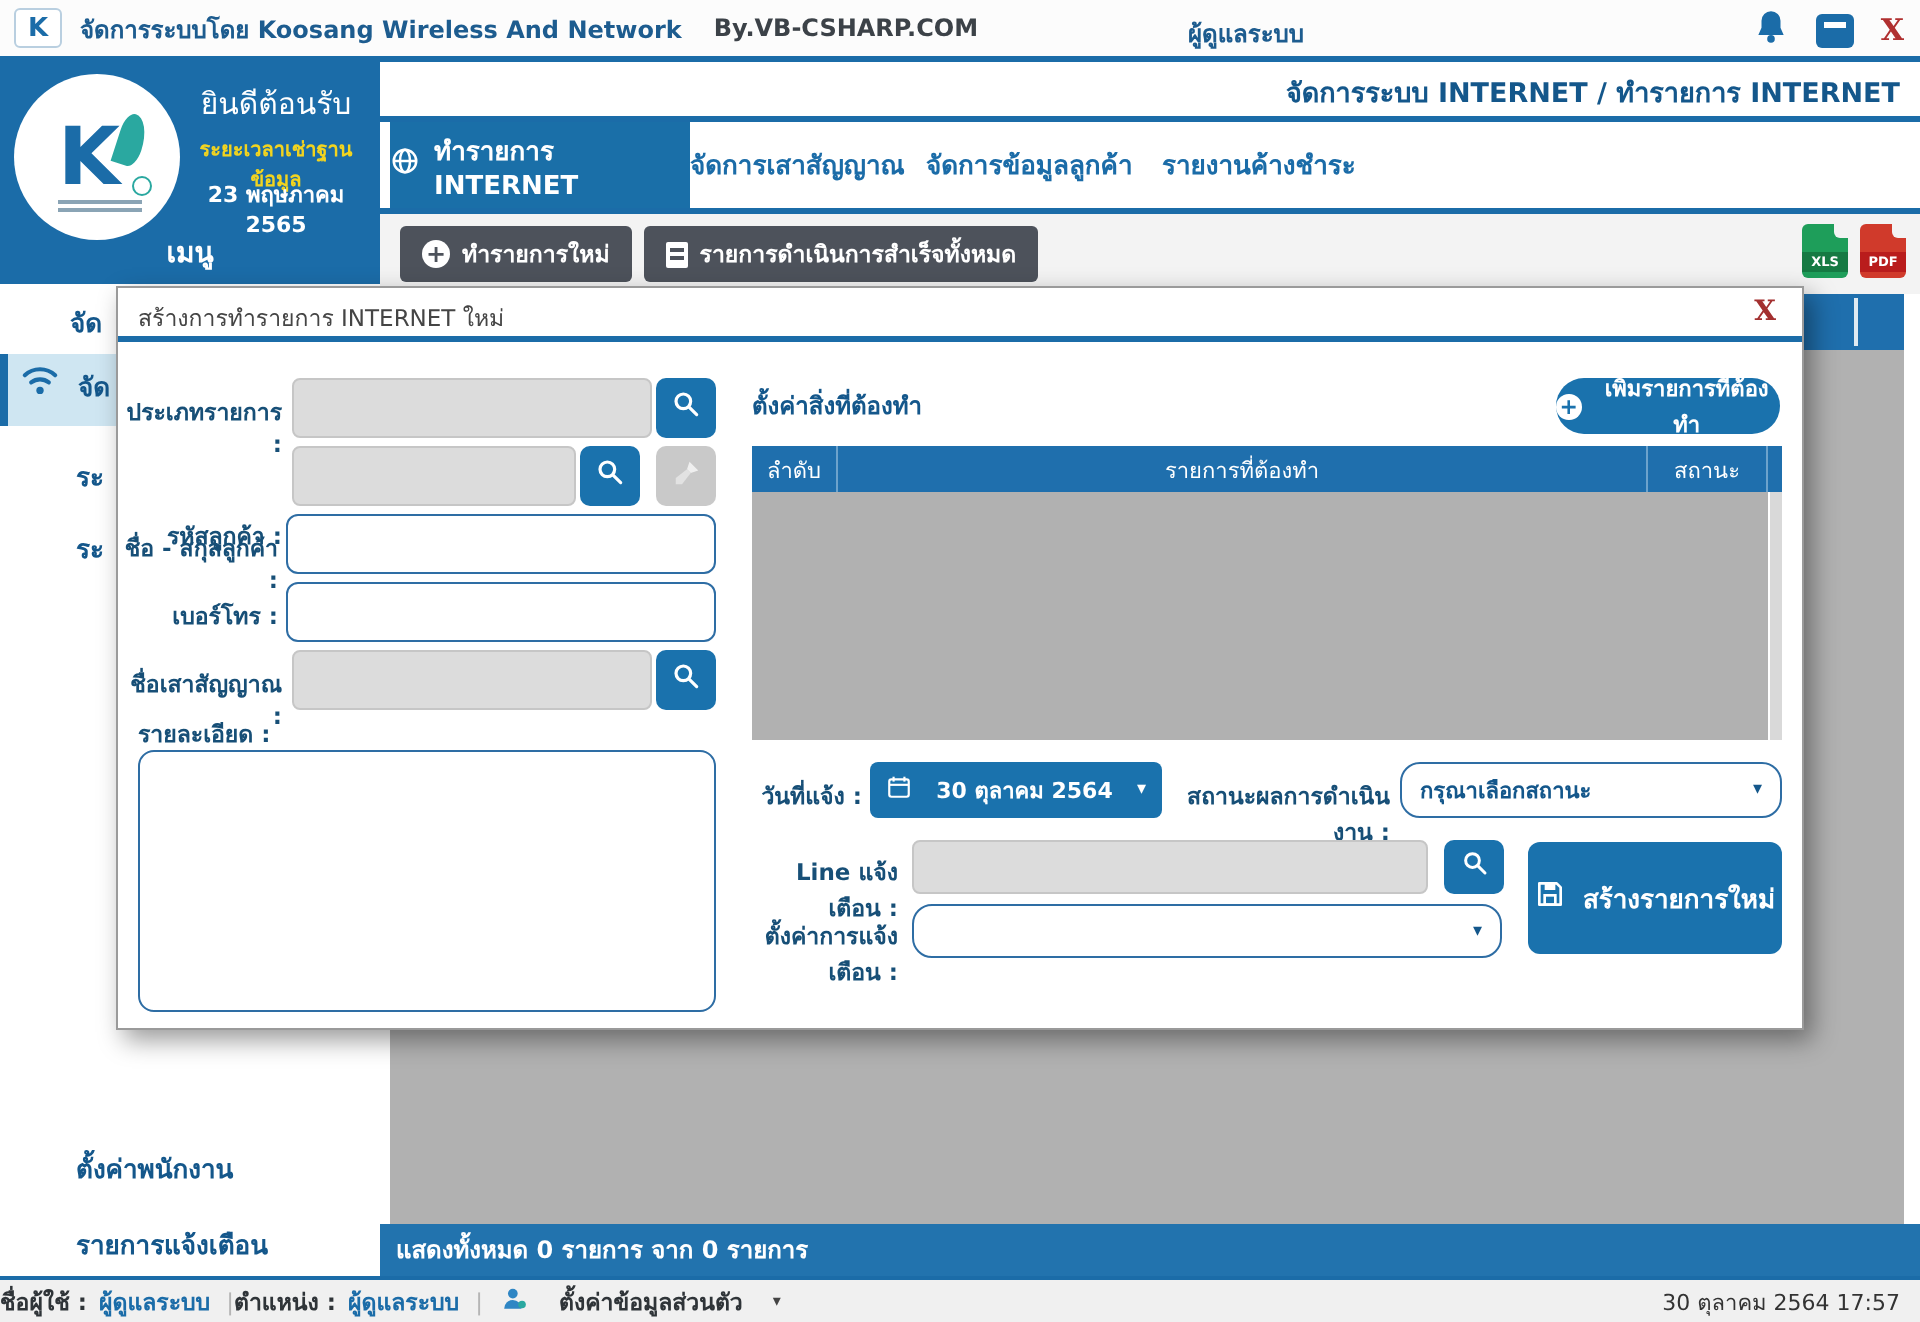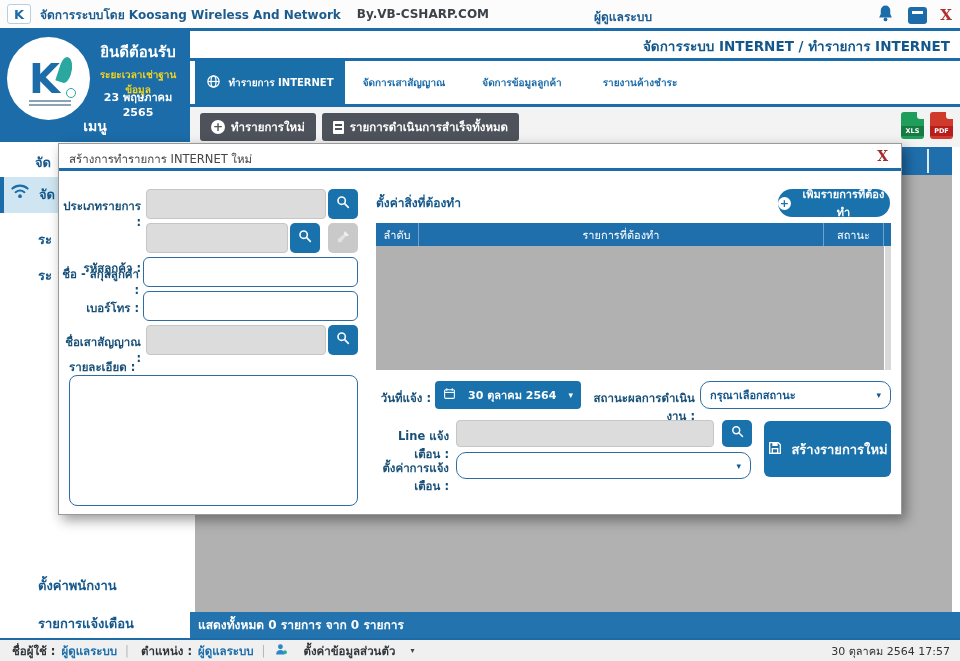--- a/index.html
+++ b/index.html
@@ -30,40 +30,40 @@
   .logo-circle { position:absolute; left:7px; top:6px; width:83px; height:83px; border-radius:50%;
                  background:#fff; display:flex; align-items:center; justify-content:center; }
   .logo-k { color:#1b6ca8; font-weight:bold; font-size:40px; line-height:1; position:relative; left:-4px; }
   .logo-swoosh { position:absolute; right:18px; top:20px; width:13px; height:26px;
                  background:#2aa8a0; border-radius:60% 100% 60% 0; transform:rotate(18deg); }
   .logo-globe { position:absolute; right:14px; bottom:22px; width:10px; height:10px; border-radius:50%;
                 border:1.5px solid #2aa8a0; }
   .logo-lines { position:absolute; left:22px; bottom:14px; width:42px; }
   .logo-lines div { height:2px; background:#8aa4b5; margin-top:2px; }
   .sb-welcome { position:absolute; left:90px; top:9px; width:96px; text-align:center;
-                color:#fff; font-weight:bold; font-size:15px; }
+                color:#fff; font-weight:normal; font-size:15px; }
   .sb-sub { position:absolute; left:88px; top:36px; width:100px; text-align:center;
             color:#f2d41f; font-weight:bold; font-size:10px; }
   .sb-date { position:absolute; left:90px; top:57px; width:96px; text-align:center;
              color:#fff; font-weight:bold; font-size:11px; }
   .sb-menu-label { position:absolute; left:0; bottom:5px; width:190px; text-align:center;
                    color:#fff; font-weight:bold; font-size:14px; }
   .menu-item { position:absolute; left:0; width:190px; height:30px; line-height:30px;
                padding-left:35px; color:#14578b; font-weight:bold; font-size:13px; cursor:pointer; }
   .menu-item.active { height:36px; line-height:36px; background:#cfe6f2; border-left:4px solid #1b6ca8;
                       padding-left:6px; display:flex; align-items:center; gap:9px; }
 
   
   .page-header { position:absolute; left:190px; top:31px; width:770px; height:30px; background:#fff;
                  border-bottom:3px solid #1b6ca8; }
   .page-title { position:absolute; right:10px; top:4px; color:#14578b; font-weight:bold; font-size:13.5px; }
   .tabstrip { position:absolute; left:190px; top:61px; width:770px; height:46px; background:#fff;
               border-bottom:3px solid #1b6ca8; display:flex; padding-left:5px; }
-  .tab { height:43px; display:flex; align-items:center; justify-content:center; gap:7px;
-         font-weight:bold; font-size:10px; color:#1b6ca8; width:118px; cursor:pointer; }
+  .tab { height:43px; display:flex; align-items:center; justify-content:flex-start; gap:7px;
+         font-weight:bold; font-size:13px; color:#1b6ca8; width:118px; cursor:pointer; }
   .tab.active { width:150px; background:#1a6fa8; color:#fff; }
 
   
   .toolbar { position:absolute; left:190px; top:107px; width:770px; height:40px; background:#f3f3f3;
              display:flex; align-items:center; padding-left:10px; gap:6px; }
   .tb-btn { height:28px; background:#4d525b; color:#fff; border:none; border-radius:3px;
             font-weight:bold; font-size:11.5px; display:inline-flex; align-items:center;
             gap:6px; padding:0 11px; cursor:pointer; }
   .plus-circle { width:14px; height:14px; border-radius:50%; background:#fff; color:#4d525b;
                  font-weight:bold; font-size:12px; line-height:14px; text-align:center; display:inline-block; }
@@ -85,21 +85,21 @@
   
   .grid { position:absolute; left:195px; top:147px; width:757px; height:465px; background:#b1b1b1; }
   .grid-header { position:absolute; left:0; top:0; width:757px; height:28px; background:#1f6fad; }
   .grid-header .div { position:absolute; top:2px; bottom:2px; width:2px; background:#dfeaf2; }
   .grid-status { position:absolute; left:190px; top:612px; width:770px; height:26px; background:#2273ae;
                  color:#fff; font-weight:bold; font-size:12px; line-height:26px; padding-left:8px; }
 
   
   .bottombar { position:absolute; left:0; top:638px; width:960px; height:23px; background:#f0f0f0;
                border-top:2px solid #1b6ca8; display:flex; align-items:center; font-size:11.5px; }
-  .bb-label { color:#2f3438; font-weight:bold; margin-left:12px; }
+  .bb-label { color:#2f3438; font-weight:bold; margin-left:0; }
   .bb-link { color:#1b6ca8; font-weight:bold; margin-left:6px; cursor:pointer; }
   .bb-sep { color:#b5b5b5; margin-left:8px; }
   .bb-profile { display:flex; align-items:center; gap:15px; margin-left:10px; color:#2f3438;
                 font-weight:bold; cursor:pointer; }
   .bb-caret { font-size:8px; color:#444; }
   .bb-time { position:absolute; right:10px; color:#333; font-size:11px; }
 
   
   .modal { position:absolute; left:58px; top:143px; width:844px; height:372px; background:#fff;
            border:1px solid #9a9a9a; box-shadow:4px 5px 12px rgba(0,0,0,.4); }

